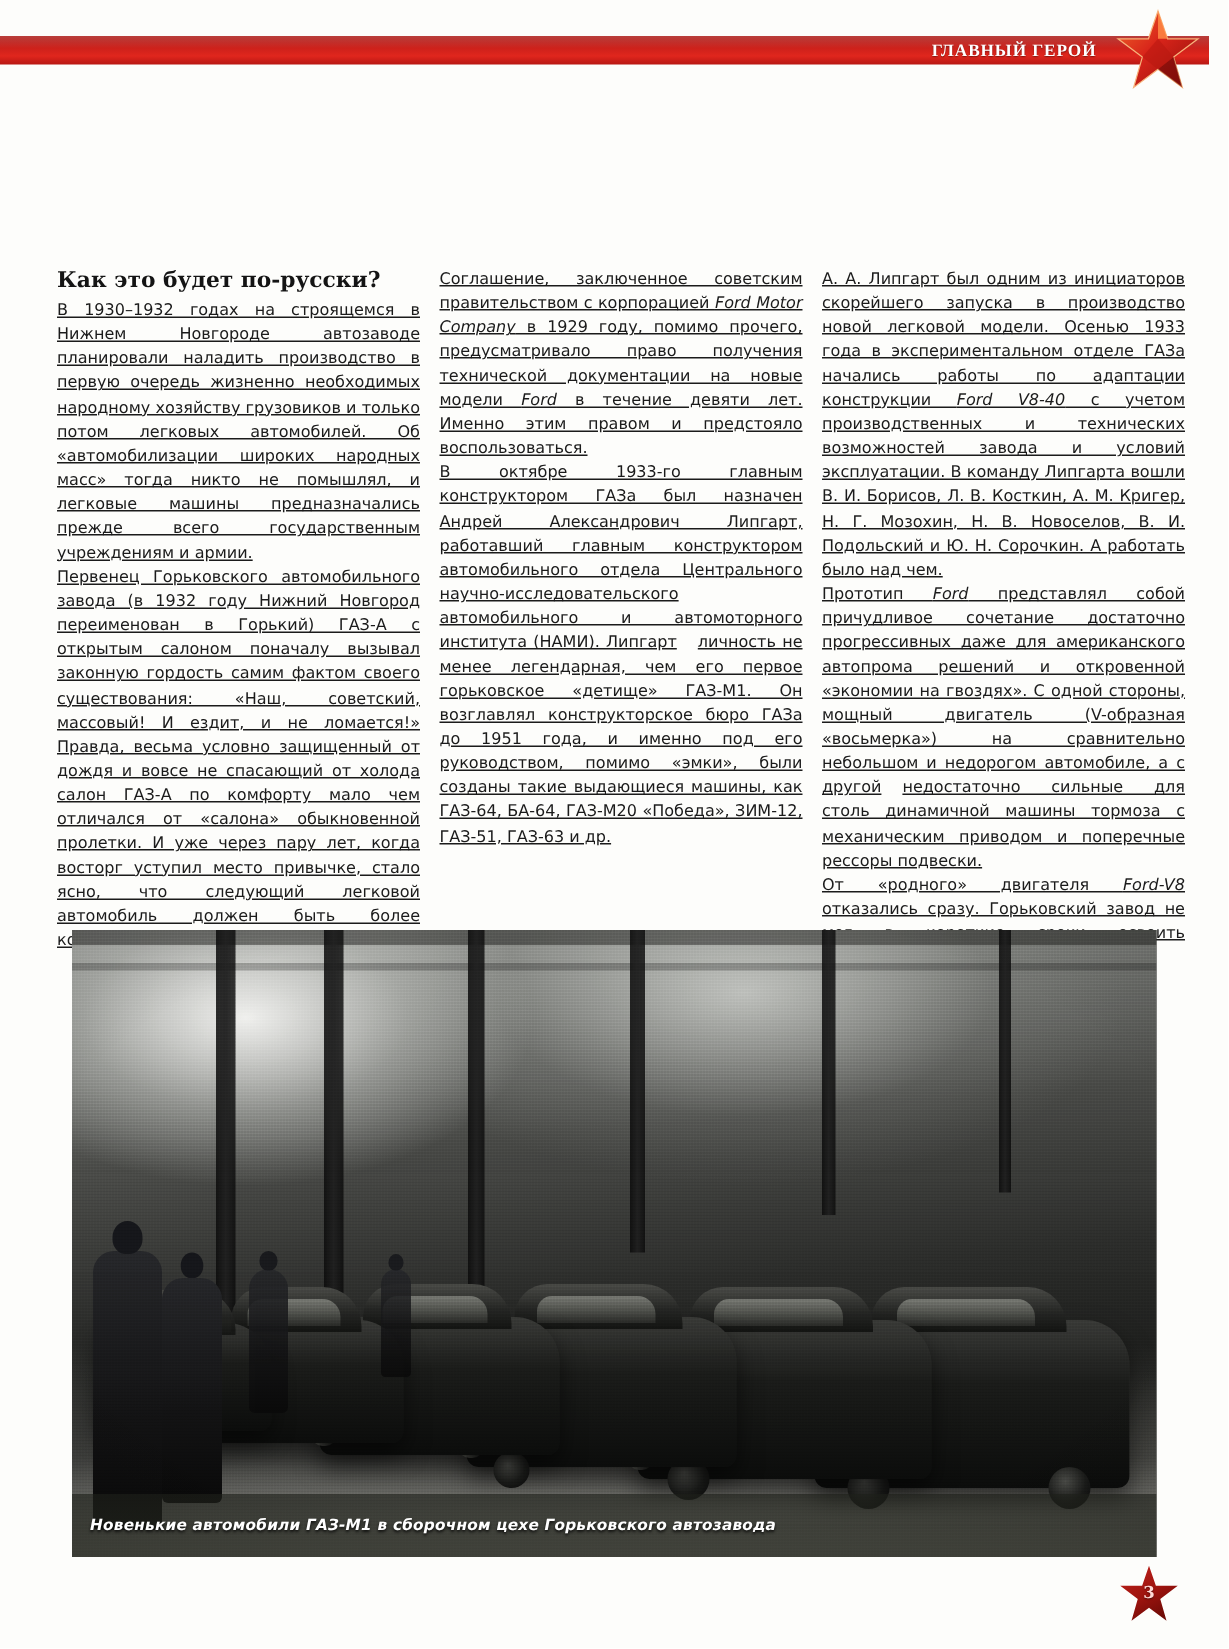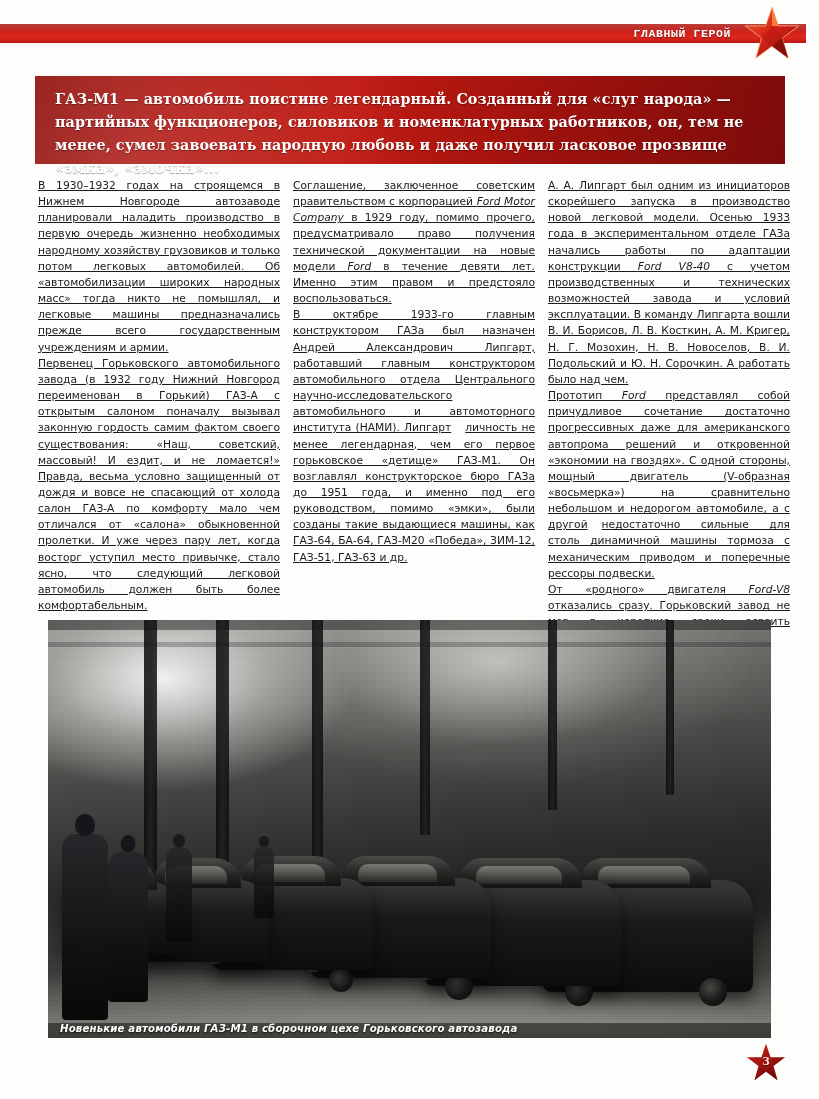--- a/index.html
+++ b/index.html
@@ -33,21 +33,21 @@
     height: 8px;
     background: linear-gradient(180deg, rgba(255,255,255,0.18), rgba(255,255,255,0));
   }
   #header-title {
     position: absolute;
     right: 88px;
     top: 25px;
     height: 18px;
     line-height: 18px;
     color: #ffffff;
-    font-family: Liberation Mono, monospace;
+    font-family: Liberation Serif, serif;
     font-weight: bold;
     font-size: 11.5px;
     letter-spacing: 0.6px;
     text-transform: uppercase;
     white-space: nowrap;
     text-shadow: 0 1px 1px rgba(0,0,0,0.45);
   }
   #header-star {
     position: absolute;
     right: 18px;
@@ -228,23 +228,24 @@
     position: absolute;
     inset: 0;
     background: radial-gradient(ellipse 120% 110% at 50% 45%, rgba(0,0,0,0) 45%, rgba(0,0,0,0.42) 100%);
     pointer-events: none;
   }
   #caption-band {
     position: absolute;
     left: 0;
     bottom: 0;
     width: 100%;
-    height: 15px;
+    height: 42px;
     background: linear-gradient(180deg, rgba(30,32,26,0.62), rgba(38,40,32,0.78));
     display: flex;
+    align-items: center;
   }
   #caption-text {
     color: #ffffff;
     font-size: 10.2px;
     font-style: italic;
     font-weight: bold;
     letter-spacing: 0.15px;
     padding-left: 12px;
     white-space: nowrap;
     text-shadow: 0 1px 2px rgba(0,0,0,0.8);
@@ -289,26 +290,24 @@
           <stop offset="100%" stop-color="#8d0f0a"></stop>
         </linearGradient>
       </defs>
       <polygon points="50,2 61,34 96,34 68,55 78,90 50,69 22,90 32,55 4,34 39,34" fill="url(#starGradTop)" stroke="#f7b27a" stroke-width="1.4"></polygon>
       <polygon points="50,2 61,34 50,34" fill="#ff8a44" opacity="0.85"></polygon>
       <polygon points="50,69 78,90 68,55" fill="#6d0906" opacity="0.6"></polygon>
       <polygon points="50,34 68,55 50,69 32,55" fill="#b81711" opacity="0.55"></polygon>
     </svg>
   </div>
 
-  <div id="lead-block">
-    <p id="lead-text">ГАЗ-М1 — автомобиль поистине легендарный. Созданный для «слуг народа» — партийных функционеров, силовиков и номенклатурных работников, он, тем не менее, сумел завоевать народную любовь и даже получил ласковое прозвище «эмка», «эмочка»...</p>
-  </div>
 
   <div id="columns">
     <div class="column">
+      <h2 class="col-heading">Как это будет по-русски?</h2>
       <p class="para">В 1930–1932 годах на строящемся в Нижнем Новгороде автозаводе планировали наладить производство в первую очередь жизненно необходимых народному хозяйству грузовиков и только потом легковых автомобилей. Об «автомобилизации широких народных масс» тогда никто не помышлял, и легковые машины предназначались прежде всего государственным учреждениям и армии.</p>
       <p class="para">Первенец Горьковского автомобильного завода (в 1932 году Нижний Новгород переименован в Горький) ГАЗ-А с открытым салоном поначалу вызывал законную гордость самим фактом своего существования: «Наш, советский, массовый! И ездит, и не ломается!» Правда, весьма условно защищенный от дождя и вовсе не спасающий от холода салон ГАЗ-А по комфорту мало чем отличался от «салона» обыкновенной пролетки. И уже через пару лет, когда восторг уступил место привычке, стало ясно, что следующий легковой автомобиль должен быть более комфортабельным.</p>
     </div>
     <div class="column">
       <p class="para">Соглашение, заключенное советским правительством с корпорацией <i>Ford Motor Company</i> в 1929 году, помимо прочего, предусматривало право получения технической документации на новые модели <i>Ford</i> в течение девяти лет. Именно этим правом и предстояло воспользоваться.</p>
       <p class="para">В октябре 1933-го главным конструктором ГАЗа был назначен Андрей Александрович Липгарт, работавший главным конструктором автомобильного отдела Центрального научно-исследовательского автомобильного и автомоторного института (НАМИ). Липгарт<span class="gap"></span>личность не менее легендарная, чем его первое горьковское «детище» ГАЗ-М1. Он возглавлял конструкторское бюро ГАЗа до 1951 года, и именно под его руководством, помимо «эмки», были созданы такие выдающиеся машины, как ГАЗ-64, БА-64, ГАЗ-М20 «Победа», ЗИМ-12, ГАЗ-51, ГАЗ-63 и др.</p>
     </div>
     <div class="column">
       <p class="para">А. А. Липгарт был одним из инициаторов скорейшего запуска в производство новой легковой модели. Осенью 1933 года в экспериментальном отделе ГАЗа начались работы по адаптации конструкции <i>Ford V8-40</i> с учетом производственных и технических возможностей завода и условий эксплуатации. В команду Липгарта вошли В. И. Борисов, Л. В. Косткин, А. М. Кригер, Н. Г. Мозохин, Н. В. Новоселов, В. И. Подольский и Ю. Н. Сорочкин. А работать было над чем.</p>
       <p class="para">Прототип <i>Ford</i> представлял собой причудливое сочетание достаточно прогрессивных даже для американского автопрома решений и откровенной «экономии на гвоздях». С одной стороны, мощный двигатель (V-образная «восьмерка») на сравнительно небольшом и недорогом автомобиле, а с другой<span class="gap"></span>недостаточно сильные для столь динамичной машины тормоза с механическим приводом и поперечные рессоры подвески.</p>

